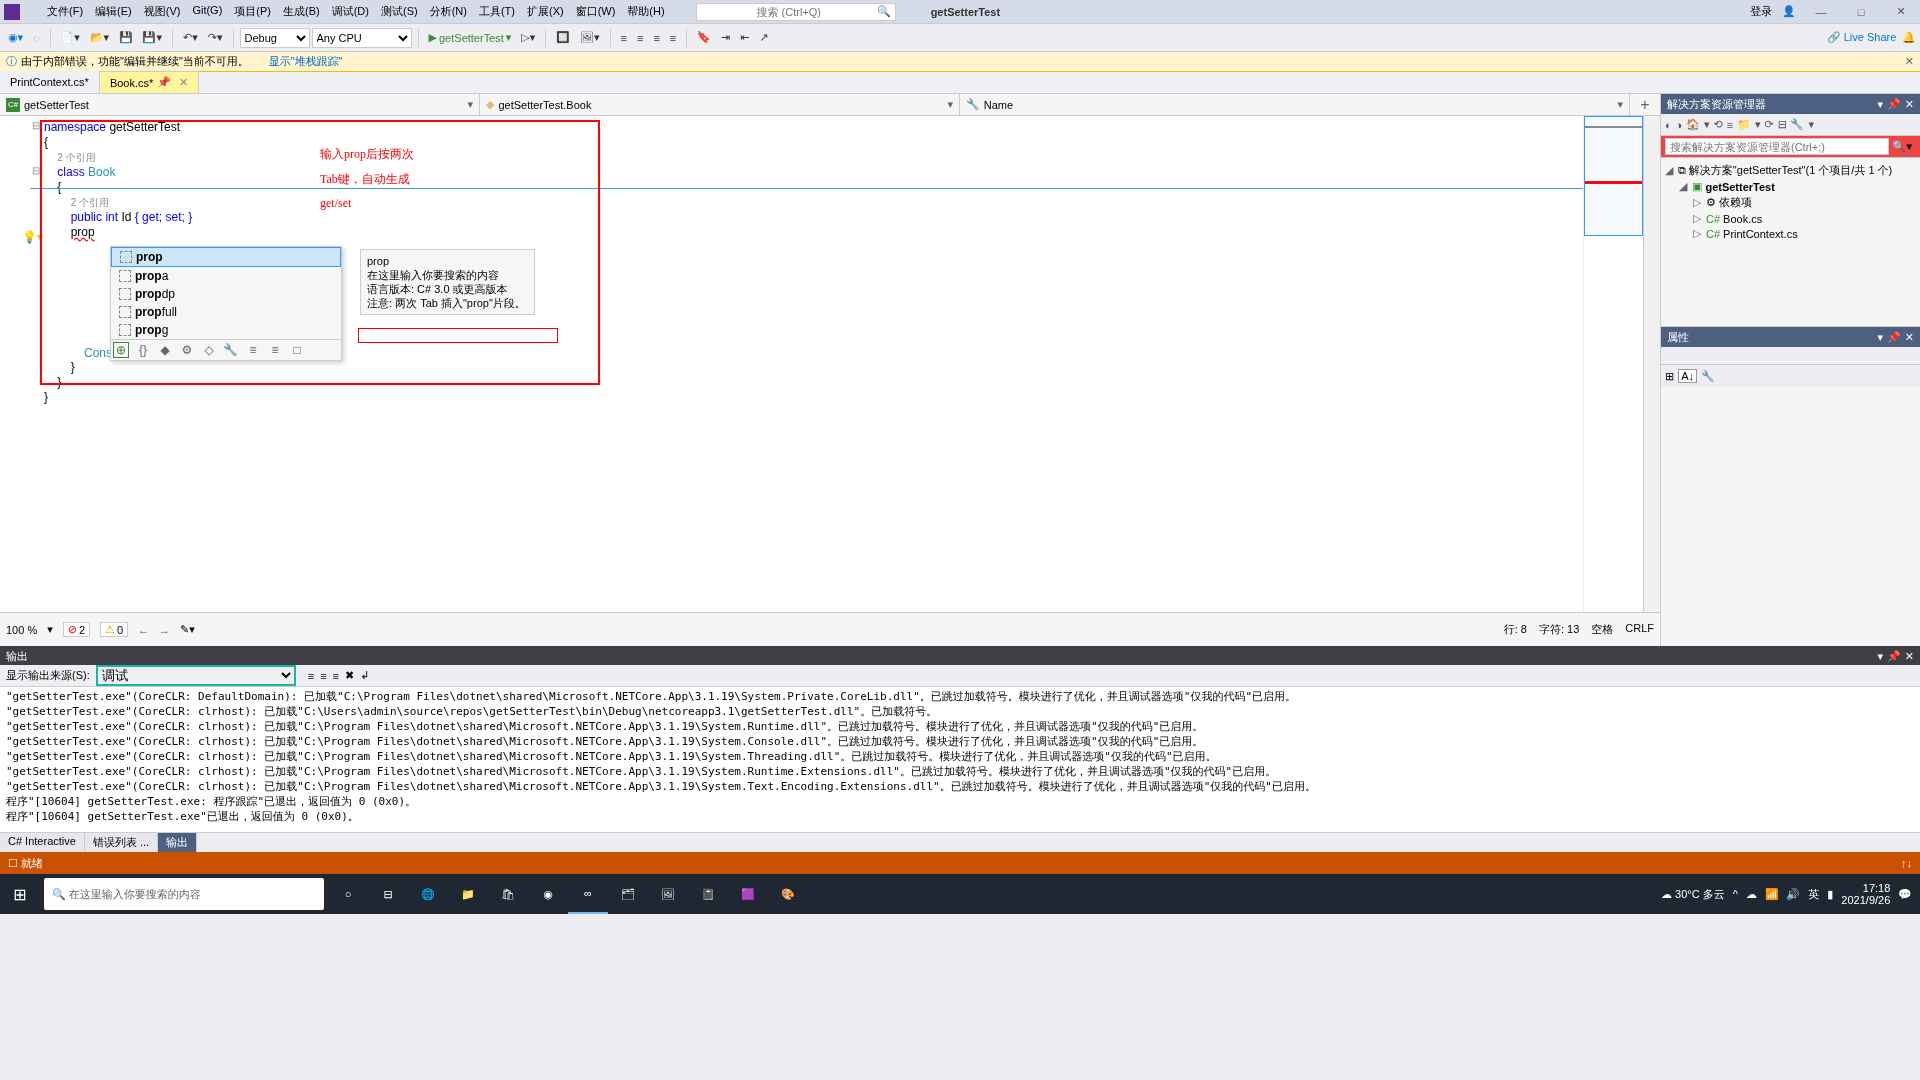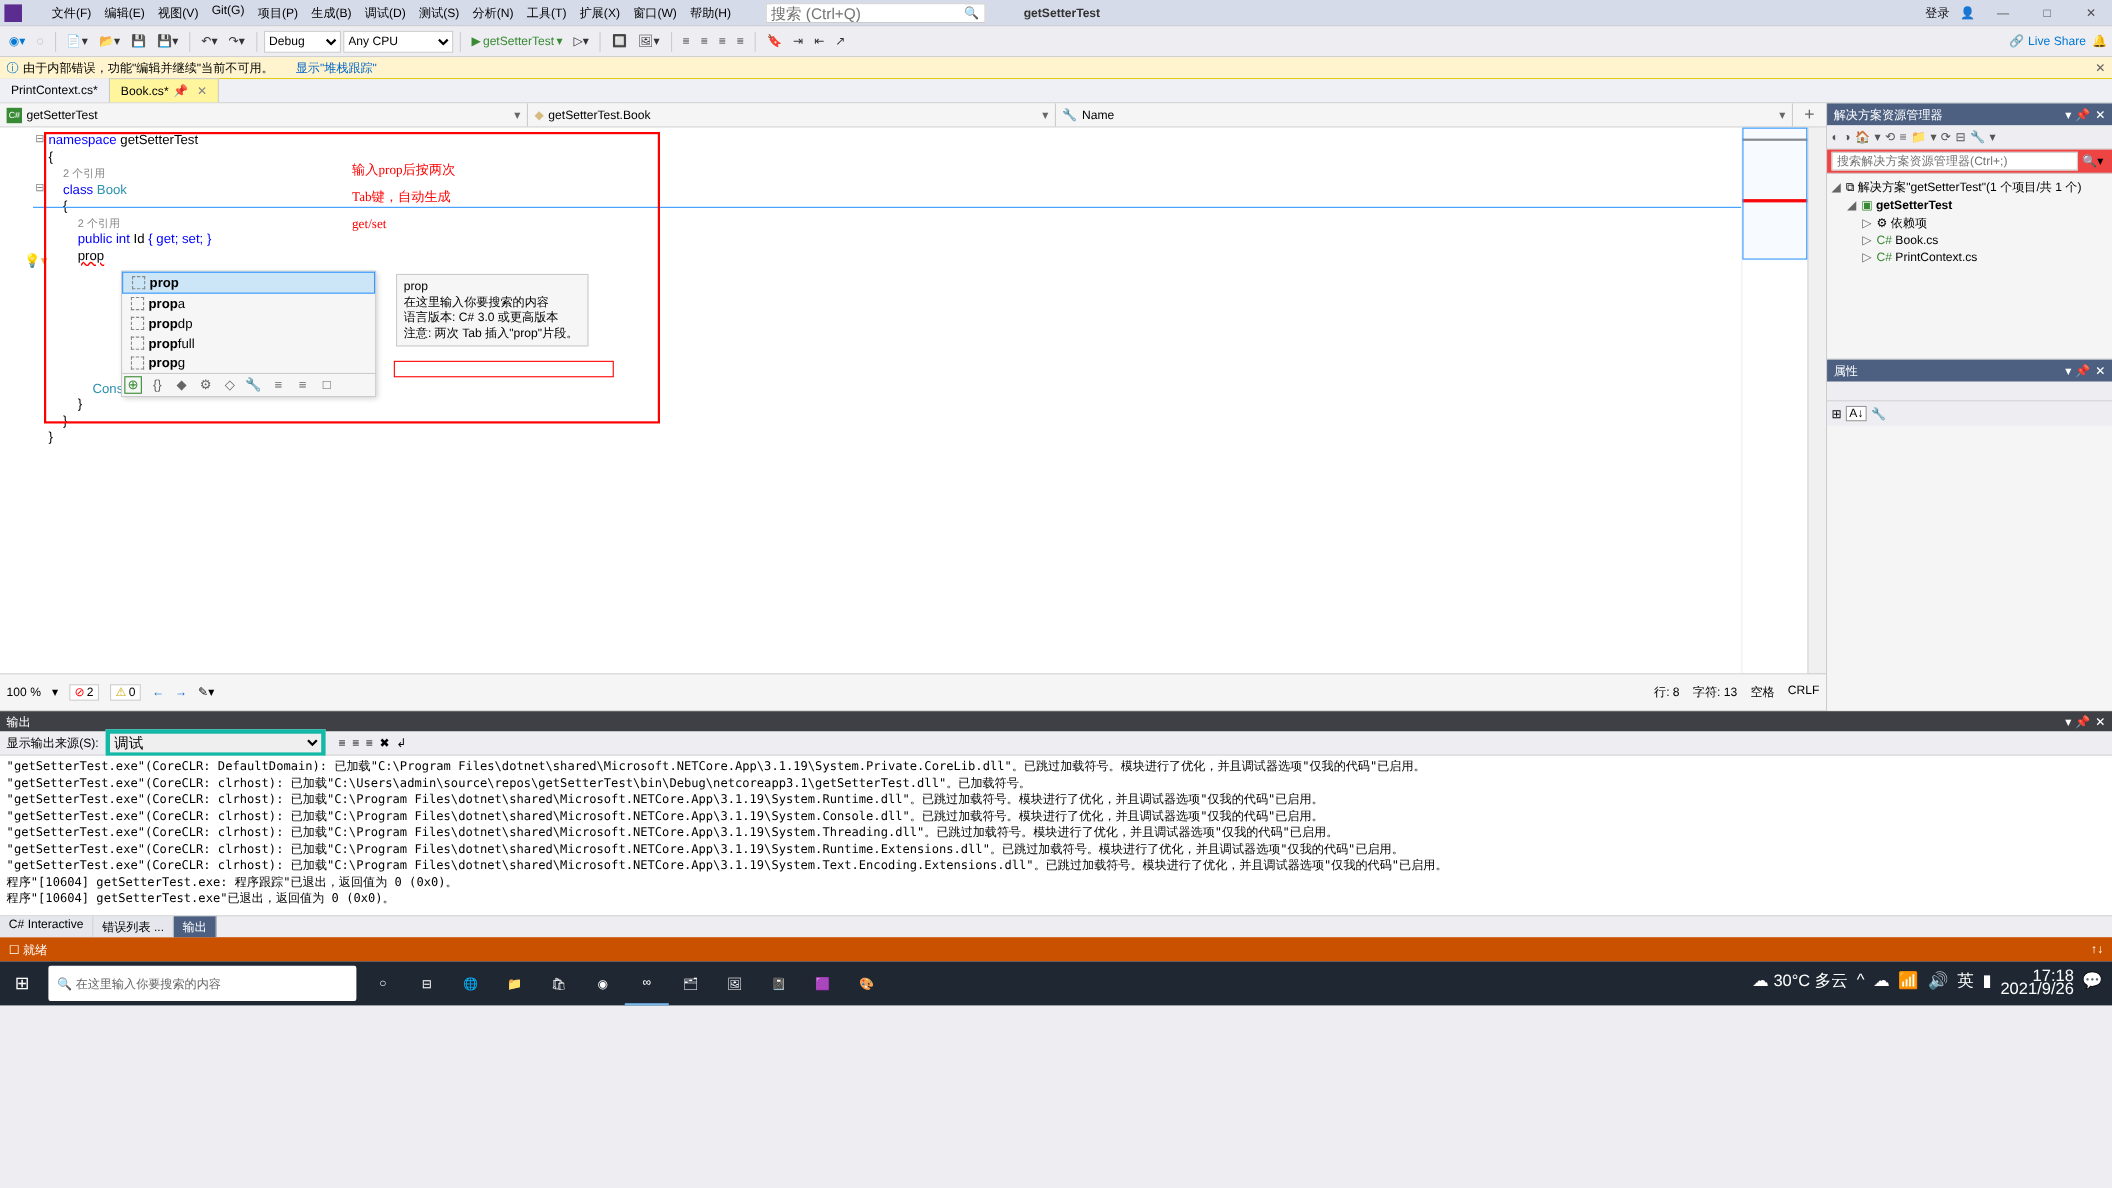--- a/index.html
+++ b/index.html
@@ -1,21 +1,21 @@
 <!DOCTYPE html>
 <html><head>
 <meta charset="utf-8">
 <style>
 * { margin: 0; padding: 0; box-sizing: border-box; font-family: "Microsoft YaHei", sans-serif; }
 body { background: #eeeef2; font-size: 11px; overflow: hidden; width: 1920px; height: 1080px; position: relative; }
 .titlebar { height: 24px; background: #d6dbe9; display: flex; align-items: center; padding: 0 4px; border-bottom: 1px solid #ccc; gap: 15px; }
 .titlebar .vs-icon { width: 16px; height: 16px; background: #5c2d91; margin-right: 6px; }
 .titlebar .menu-item { padding: 3px 6px; cursor: pointer; }
 .titlebar .search-box { margin-left: 10px; width: 200px; border: 1px solid #ccc; background: #fff; height: 18px; display: flex; align-items: center; padding: 0 4px; }
-.titlebar .search-box input { border: none; outline: none; width: 100%; font-size: 14px; }
+.titlebar .search-box input { border: none; outline: none; width: 100%; font-size: 11px; text-align: center; }
 .titlebar .search-icon { margin-left: auto; color: #666; }
 .titlebar .run-target { margin-left: 20px; font-weight: bold; color: #333; }
 .titlebar .right-controls { margin-left: auto; display: flex; align-items: center; gap: 10px; }
 .titlebar .win-btn { width: 30px; text-align: center; color: #555; }
 .toolbar { height: 28px; background: #eeeef2; display: flex; align-items: center; padding: 0 4px; border-bottom: 1px solid #ccc; gap: 2px; }
 .toolbar .tb-btn { padding: 2px 4px; color: #333; }
 .toolbar .sep { width: 1px; height: 18px; background: #ccc; margin: 0 4px; }
 .toolbar select { border: 1px solid #ccc; font-size: 11px; height: 20px; background: #fff; }
 .toolbar .play { color: #388a34; display: flex; align-items: center; gap: 2px; }
 .toolbar .right { margin-left: auto; display: flex; align-items: center; gap: 6px; }
@@ -75,32 +75,32 @@
 .tree .arrow { color: #666; width: 10px; }
 .tree .cs-icon { color: #388a34; }
 .tree b { font-weight: bold; }
 .props-panel { height: 320px; border-top: 1px solid #ccc; display: flex; flex-direction: column; }
 .props-toolbar { height: 22px; background: #eeeef2; display: flex; align-items: center; padding: 0 4px; gap: 4px; }
 .props-body { flex: 1; background: #f5f5f5; }
 .output-pane { height: 186px; border-top: 1px solid #444; display: flex; flex-direction: column; }
 .output-header { height: 18px; background: #3f3f46; color: #fff; padding: 0 6px; display: flex; align-items: center; font-size: 11px; }
 .output-header .h-controls { margin-left: auto; display: flex; gap: 4px; }
 .output-toolbar { height: 22px; background: #eeeef2; display: flex; align-items: center; padding: 0 6px; gap: 6px; border-bottom: 1px solid #ccc; }
-.output-toolbar select { border: 4px solid #14b8a6; width: 200px; }
+.output-toolbar select { border: 2px solid #14b8a6; width: 200px; }
 .output-body { flex: 1; background: #fff; padding: 2px 6px; font-family: "NSimSun", SimSun, monospace; font-size: 11px; overflow: auto; white-space: pre; color: #000; }
 .bottom-tabs { height: 20px; background: #eeeef2; display: flex; border-top: 1px solid #ccc; }
 .bottom-tabs .btab { padding: 2px 8px; border-right: 1px solid #ccc; background: #e6e7ed; }
 .bottom-tabs .btab.active { background: #4d6082; color: #fff; }
 .status-bar { height: 22px; background: #ca5100; color: #fff; display: flex; align-items: center; padding: 0 8px; font-size: 11px; }
 .status-bar .right { margin-left: auto; display: flex; gap: 8px; align-items: center; }
 .taskbar { height: 40px; background: #1f2733; display: flex; align-items: center; padding: 0; color: #fff; }
 .taskbar .start { width: 40px; height: 40px; display: flex; align-items: center; justify-content: center; font-size: 16px; }
 .taskbar .search { flex: 0 0 280px; height: 32px; background: #fff; margin: 0 4px; display: flex; align-items: center; padding: 0 8px; color: #666; border-radius: 2px; }
 .taskbar .task-icon { width: 40px; height: 40px; display: flex; align-items: center; justify-content: center; }
-.taskbar .tray { margin-left: auto; display: flex; align-items: flex-start; gap: 8px; padding-right: 8px; font-size: 15px; }
+.taskbar .tray { margin-left: auto; display: flex; align-items: center; gap: 8px; padding-right: 8px; font-size: 11px; }
 .bulb { color: #f0ad4e; position: absolute; left: 22px; top: 114px; }
 .hline { position: absolute; top: 72px; left: 30px; right: 0; height: 1px; background: #3399ff; }
 </style>
 </head>
 <body>
 
 <div class="titlebar">
   <div class="vs-icon"></div>
   <div id="menus" style="display: flex;">
       <span class="menu-item">文件(F)</span>

